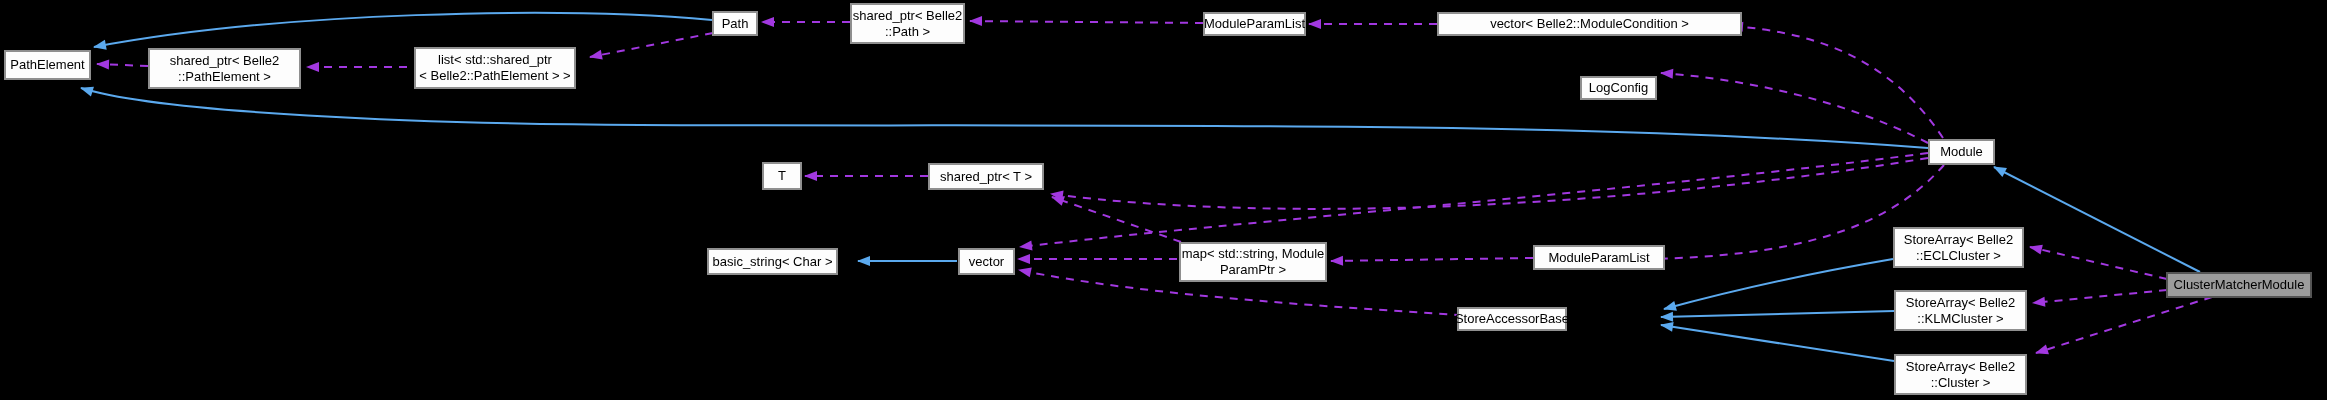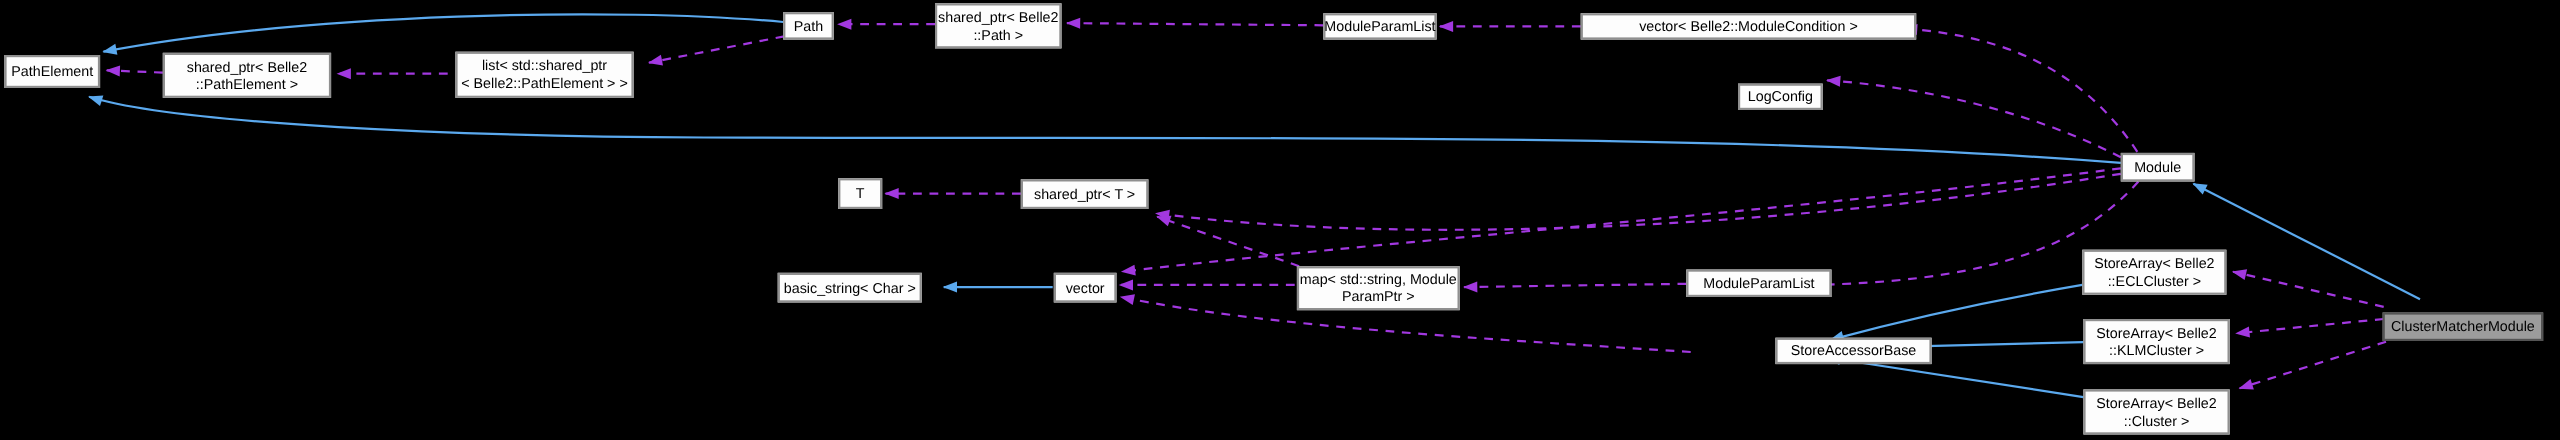--- a/index.html
+++ b/index.html
@@ -4,21 +4,21 @@
 <style>
   html,body{margin:0;padding:0;background:#000;}
   #canvas{position:relative;width:2327px;height:400px;background:#000;overflow:hidden;
           font-family:"Liberation Sans",sans-serif;}
   #edges{position:absolute;left:0;top:0;z-index:1;}
   .node{position:absolute;z-index:2;box-sizing:border-box;
         background:#fdfdfd;border:2px solid #8f8f8f;color:#000;
         font-size:13px;line-height:16px;white-space:nowrap;
         display:flex;flex-direction:column;align-items:center;justify-content:center;
         text-align:center;padding:2px 4px;}
-  .node.hl{background:#9c9c9c;border-color:#545454;margin-top:12px;}
+  .node.hl{background:#9c9c9c;border-color:#545454;}
   .edge-usage{stroke:#a238e0;stroke-width:2;fill:none;stroke-dasharray:8 7;}
   .edge-inherit{stroke:#5ba9ee;stroke-width:2;fill:none;}
 </style>
 </head>
 <body>
 
 <div id="canvas">
 
   <svg id="edges" width="2327" height="400" viewBox="0 0 2327 400">
     <defs>
@@ -116,21 +116,21 @@
 
   <div class="node" style="left:1179px;top:242px;width:148px;height:40px">
     <span>map&lt; std::string, Module</span>
     <span>ParamPtr &gt;</span>
   </div>
 
   <div class="node" style="left:1533px;top:245px;width:132px;height:25px">
     <span>ModuleParamList</span>
   </div>
 
-  <div class="node" style="left:1614px;top:307px;width:142px;height:24px">
+  <div class="node" style="left:1457px;top:307px;width:110px;height:24px">
     <span>StoreAccessorBase</span>
   </div>
 
   <div class="node" style="left:1893px;top:227px;width:131px;height:41px">
     <span>StoreArray&lt; Belle2</span>
     <span>::ECLCluster &gt;</span>
   </div>
 
   <div class="node" style="left:1894px;top:290px;width:133px;height:41px">
     <span>StoreArray&lt; Belle2</span>

